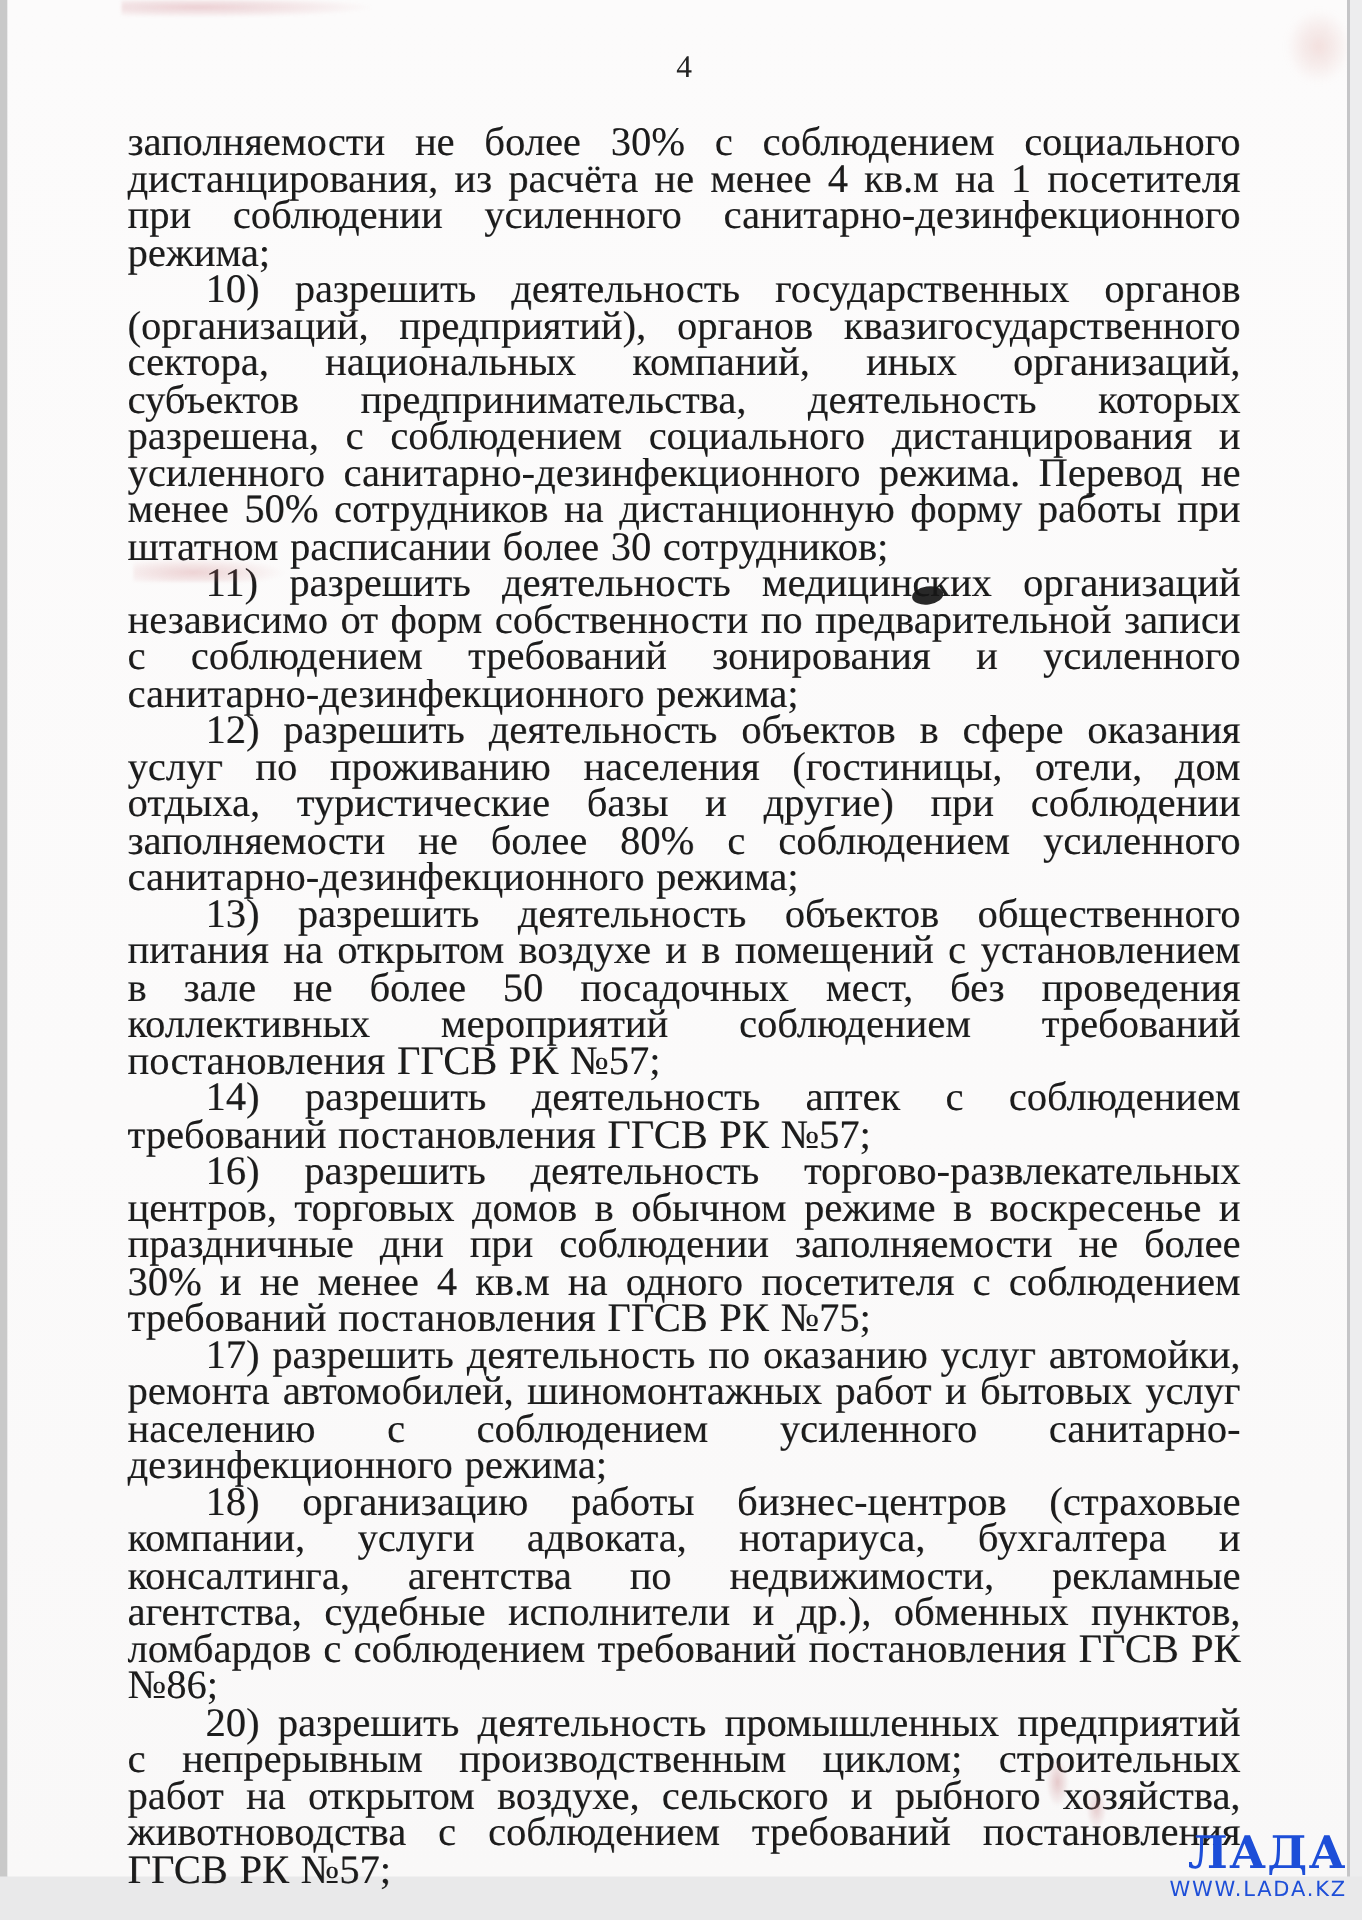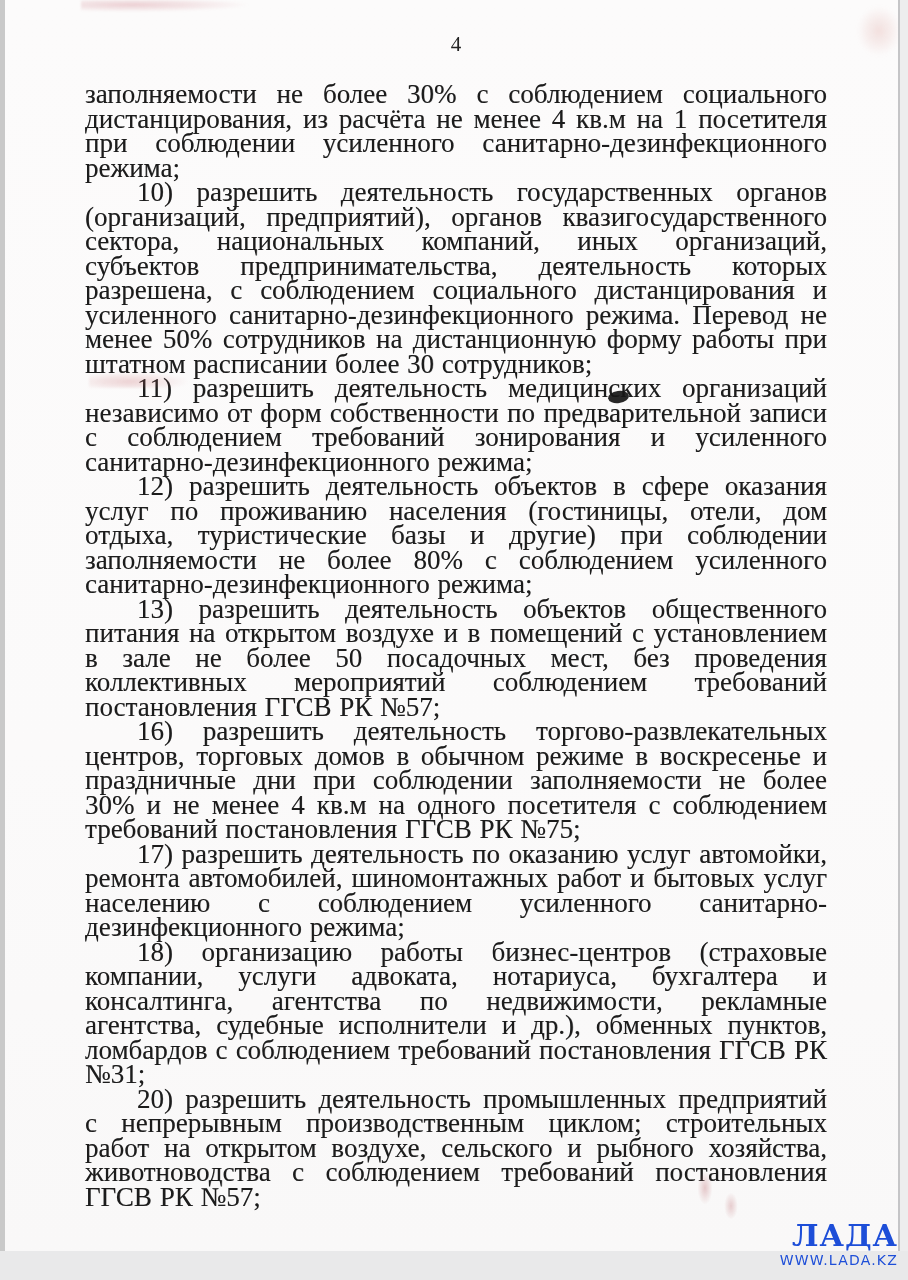--- a/index.html
+++ b/index.html
@@ -138,27 +138,28 @@
       <div class="paras">
 
           <p class="para indented">10) разрешить деятельность государственных органов (организаций, предприятий), органов квазигосударственного сектора, национальных компаний, иных организаций, субъектов предпринимательства, деятельность которых разрешена, с соблюдением социального дистанцирования и усиленного санитарно-дезинфекционного режима. Перевод не менее 50% сотрудников на дистанционную форму работы при штатном расписании более 30 сотрудников;</p>
 
           <p class="para indented">11) разрешить деятельность медицинских организаций независимо от форм собственности по предварительной записи с соблюдением требований зонирования и усиленного санитарно-дезинфекционного режима;</p>
 
           <p class="para indented">12) разрешить деятельность объектов в сфере оказания услуг по проживанию населения (гостиницы, отели, дом отдыха, туристические базы и другие) при соблюдении заполняемости не более 80% с соблюдением усиленного санитарно-дезинфекционного режима;</p>
 
           <p class="para indented">13) разрешить деятельность объектов общественного питания на открытом воздухе и в помещений с установлением в зале не более 50 посадочных мест, без проведения коллективных мероприятий соблюдением требований постановления ГГСВ РК №57;</p>
 
+          <p class="para indented">14) разрешить деятельность аптек с соблюдением требований постановления ГГСВ РК №57;</p>
 
 
           <p class="para indented">16) разрешить деятельность торгово-развлекательных центров, торговых домов в обычном режиме в воскресенье и праздничные дни при соблюдении заполняемости не более 30% и не менее 4 кв.м на одного посетителя с соблюдением требований постановления ГГСВ РК №75;</p>
 
           <p class="para indented">17) разрешить деятельность по оказанию услуг автомойки, ремонта автомобилей, шиномонтажных работ и бытовых услуг населению с соблюдением усиленного санитарно-дезинфекционного режима;</p>
 
-          <p class="para indented">18) организацию работы бизнес-центров (страховые компании, услуги адвоката, нотариуса, бухгалтера и консалтинга, агентства по недвижимости, рекламные агентства, судебные исполнители и др.), обменных пунктов, ломбардов с соблюдением требований постановления ГГСВ РК №31;</p>
+          <p class="para indented">18) организацию работы бизнес-центров (страховые компании, услуги адвоката, нотариуса, бухгалтера и консалтинга, агентства по недвижимости, рекламные агентства, судебные исполнители и др.), обменных пунктов, ломбардов с соблюдением требований постановления ГГСВ РК №86;</p>
 
           <p class="para indented">20) разрешить деятельность промышленных предприятий с непрерывным производственным циклом; строительных работ на открытом воздухе, сельского и рыбного хозяйства, животноводства с соблюдением требований постановления ГГСВ РК №57;</p>
         </div>
     </div>
 
     <div class="artifact blot"></div>
     <div class="artifact pink-top-left"></div>
     <div class="artifact pink-top-right"></div>
     <div class="artifact pink-scribble"></div>
     <div class="artifact pink-bottom"></div>

